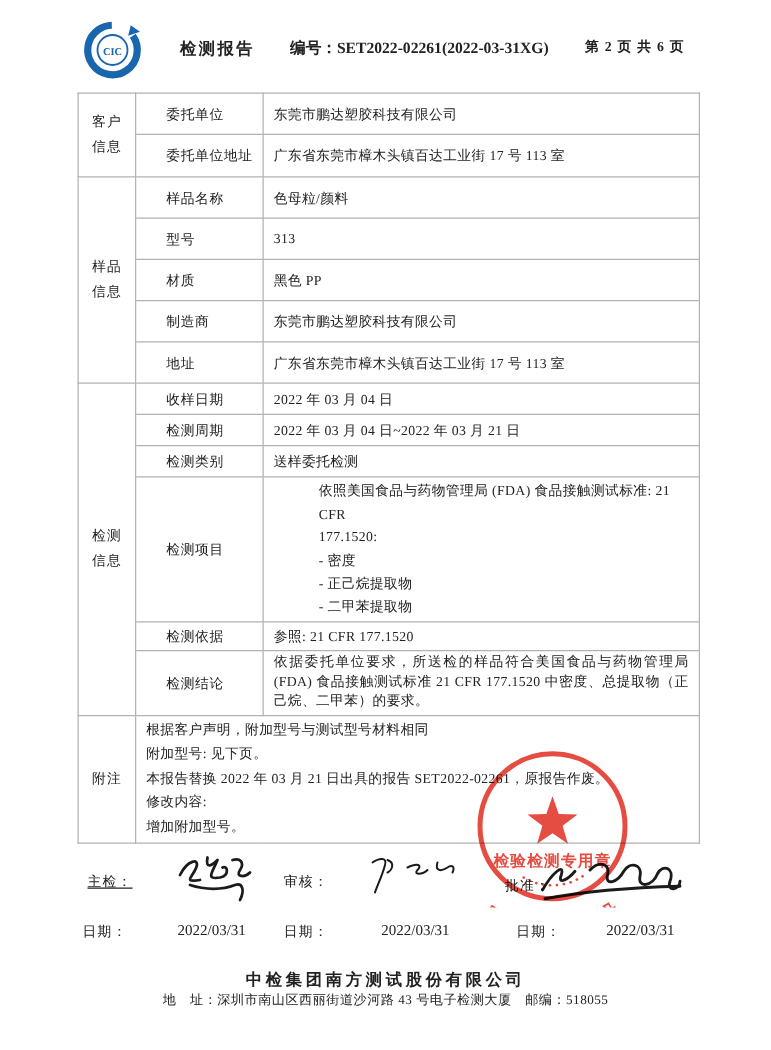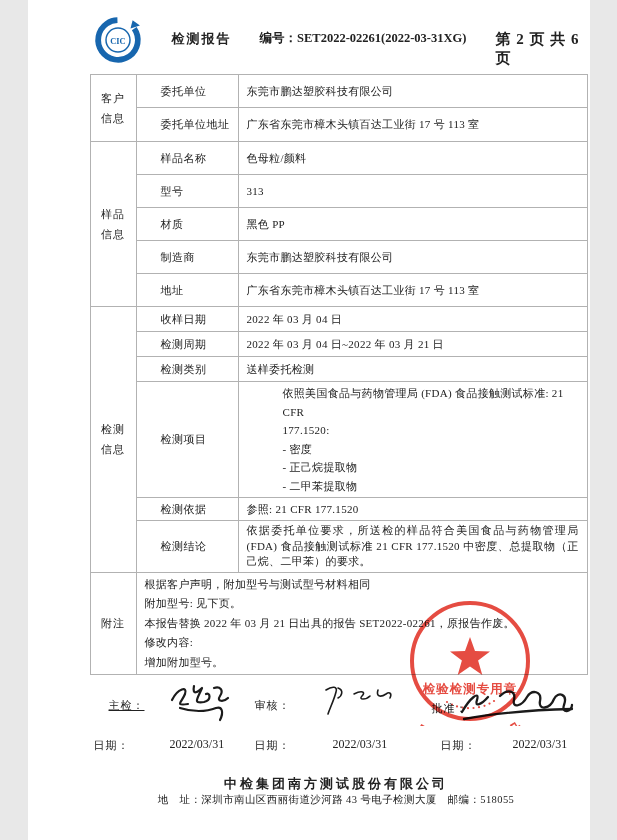--- a/index.html
+++ b/index.html
@@ -1,24 +1,24 @@
 <!DOCTYPE html>
 <html><head>
 <meta charset="utf-8">
 <style>
   html,body{margin:0;padding:0;background:#e8e8e8;}
   .page{
-    position:relative;width:562px;height:840px;margin:0 auto;background:#ffffff;
+    position:relative;width:617px;height:840px;margin:0 auto;background:#ffffff;
     font-family:"Liberation Serif","DejaVu Serif",serif;color:#222;overflow:hidden;
   }
   
   .hdr-logo{position:absolute;left:66px;top:16px;width:48px;height:48px;}
   .hdr-title{position:absolute;left:144px;top:30px;font-size:13px;font-weight:bold;letter-spacing:2px;}
   .hdr-no{position:absolute;left:232px;top:30px;font-size:12.5px;font-weight:bold;}
-  .hdr-pages{position:absolute;left:468px;top:30px;font-size:15px;font-weight:bold;letter-spacing:1px;}
+  .hdr-pages{position:absolute;left:468px;top:30px;font-size:11px;font-weight:bold;letter-spacing:1px;}
   
   table.report{
     position:absolute;left:62px;top:74px;width:497px;
     border-collapse:collapse;table-layout:fixed;font-size:11px;
   }
   table.report td{border:1px solid #b2b2b2;vertical-align:middle;overflow:hidden;}
   td.sec{text-align:center;white-space:pre-line;line-height:20px;letter-spacing:1px;}
   td.lbl{padding-left:24px;letter-spacing:.5px;}
   td.val{padding:2px 8px;letter-spacing:.3px;}
   td.pre{white-space:pre-line;}
@@ -135,21 +135,21 @@
         <td class="sec">附注</td>
         <td class="val pre note" colspan="2">根据客户声明，附加型号与测试型号材料相同
 附加型号: 见下页。
 本报告替换 2022 年 03 月 21 日出具的报告 SET2022-02261，原报告作废。
 修改内容:
 增加附加型号。</td>
       </tr>
     </tbody>
   </table>
 
-  <div class="abs sig-label" style="left:81px;top:698px;text-decoration:underline;">主检：</div>
+  <div class="abs sig-label" style="left:70px;top:698px;text-decoration:underline;">主检：</div>
   <svg class="abs sig-svg" style="left:130px;top:678px;" width="84" height="46" viewBox="0 0 84 46" title="赵亮">
     <path stroke-width="2.2" d="M14 22 C20 10 30 8 27 16 C24 24 16 28 30 26"></path>
     <path stroke-width="2.2" d="M36 8 C34 18 40 14 44 10 C40 20 34 26 46 24 C54 22 52 14 48 16"></path>
     <path stroke-width="2.2" d="M56 10 C62 8 66 12 62 18 C58 24 66 24 70 20"></path>
     <path stroke-width="2.2" d="M22 30 C34 34 48 34 58 30 C64 28 66 34 62 42"></path>
   </svg>
   <div class="abs sig-label" style="left:227px;top:698px;">审核：</div>
   <svg class="abs sig-svg" style="left:284px;top:680px;" width="90" height="40" viewBox="0 0 90 40" title="">
     <path stroke-width="1.6" d="M14 10 C20 6 26 6 24 12 C22 20 18 28 16 34"></path>
     <path stroke-width="1.6" d="M26 8 C32 10 30 16 26 18"></path>

